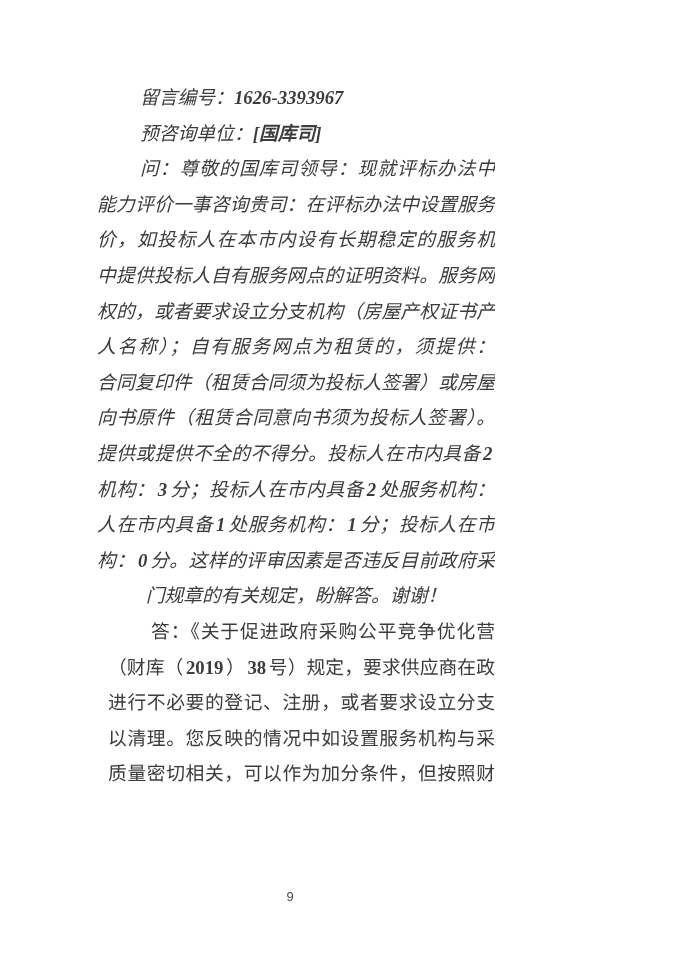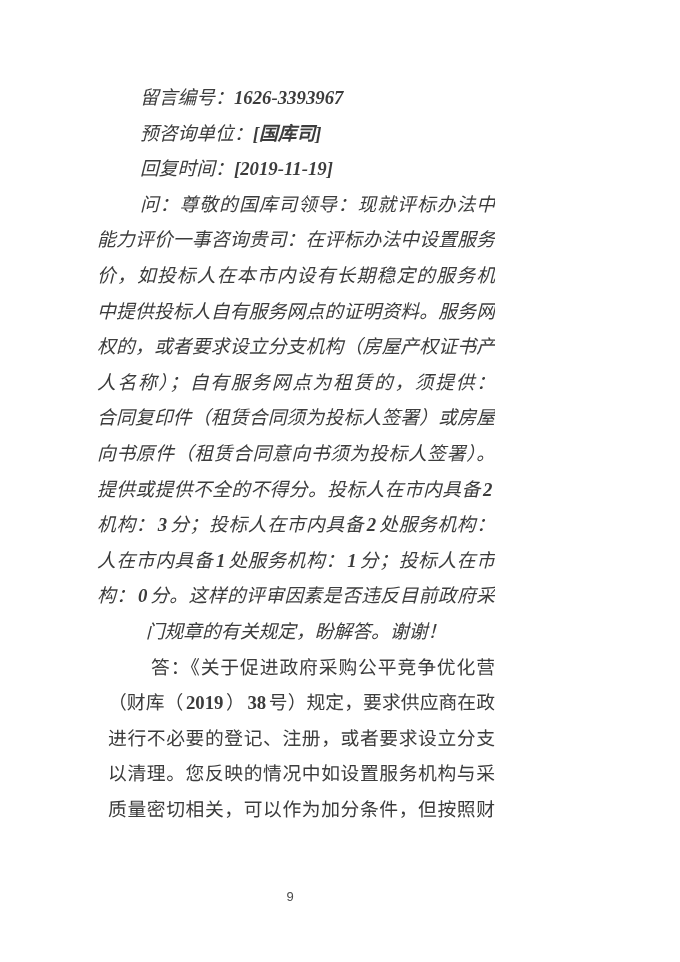--- a/index.html
+++ b/index.html
@@ -48,21 +48,20 @@
   }
 </style>
 </head>
 <body>
 
 <div class="page">
   <div class="content">
 
     <div class="line meta"><span class="label">留言编号：</span><span class="value">1626-3393967</span></div>
     <div class="line meta"><span class="label">预咨询单位：</span><span class="value">[国库司]</span></div>
-    <div class="line meta"><span class="label">回复时间：</span><span class="value">[2019-11-19]</span></div>
 
     <div>
       <div class="line q just indent autobold">问：尊敬的国库司领导：现就评标办法中关于服务支撑</div>
       <div class="line q just autobold">能力评价一事咨询贵司：在评标办法中设置服务支撑能力评</div>
       <div class="line q just autobold">价，如投标人在本市内设有长期稳定的服务机构，投标文件</div>
       <div class="line q just autobold">中提供投标人自有服务网点的证明资料。服务网点为自有产</div>
       <div class="line q just autobold">权的，或者要求设立分支机构（房屋产权证书产权人为投标</div>
       <div class="line q just autobold">人名称）；自有服务网点为租赁的，须提供：<b>1</b>、房屋租赁</div>
       <div class="line q just autobold">合同复印件（租赁合同须为投标人签署）或房屋租赁合同意</div>
       <div class="line q just autobold">向书原件（租赁合同意向书须为投标人签署）。以上资料未</div>

